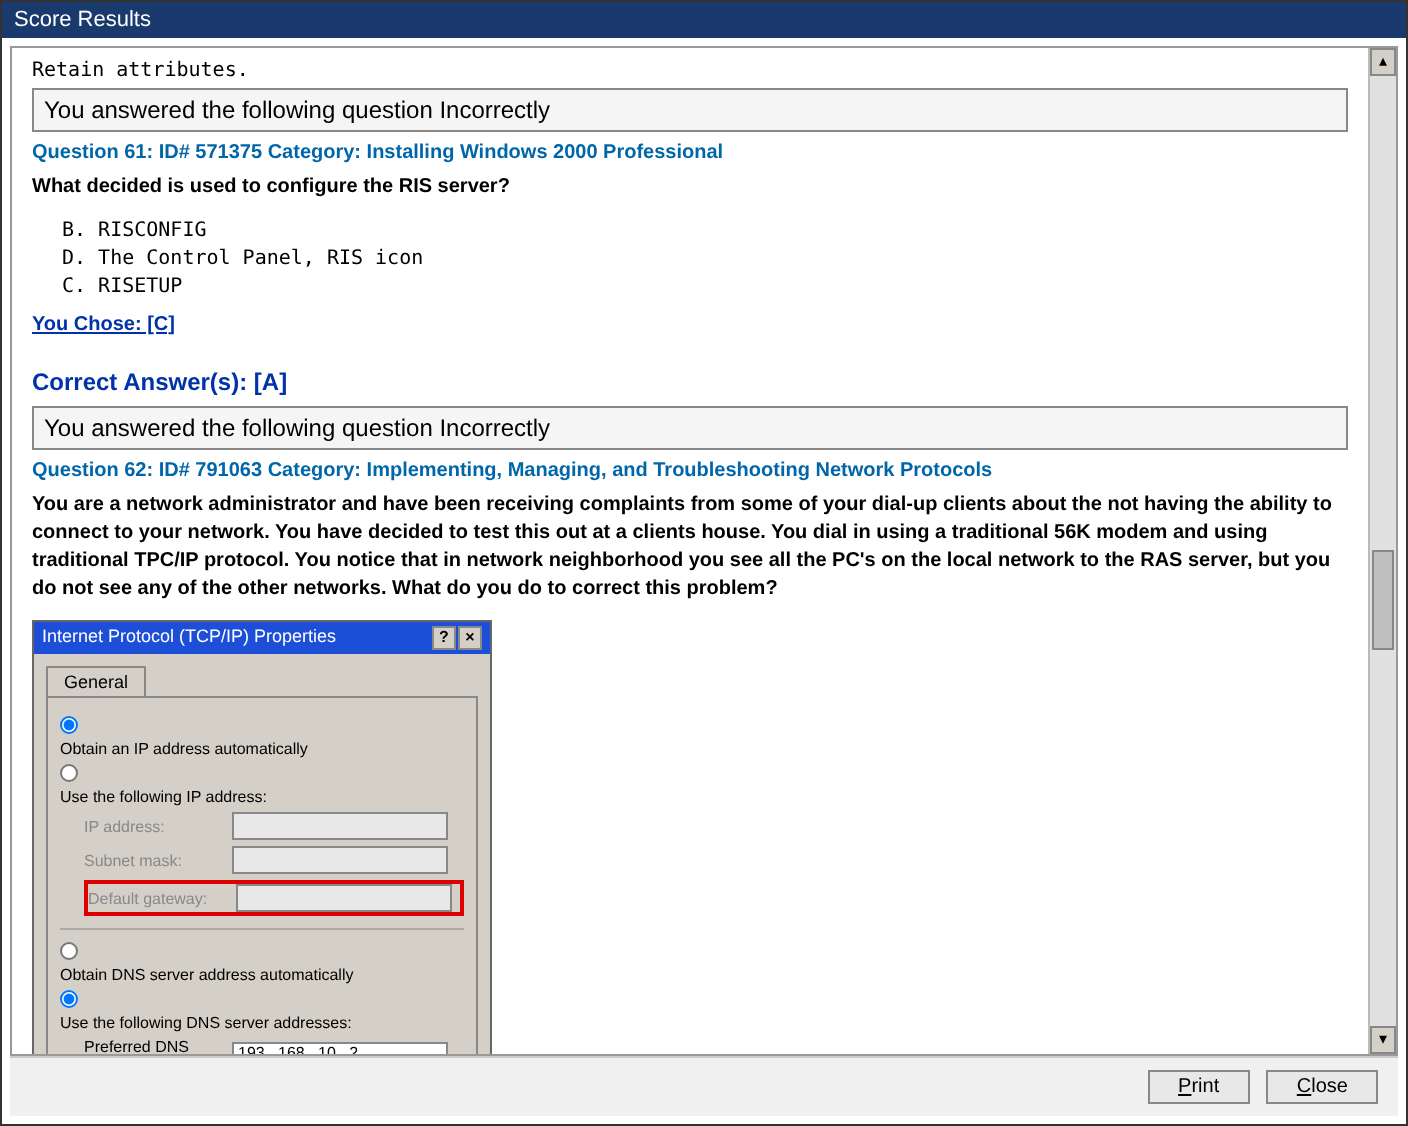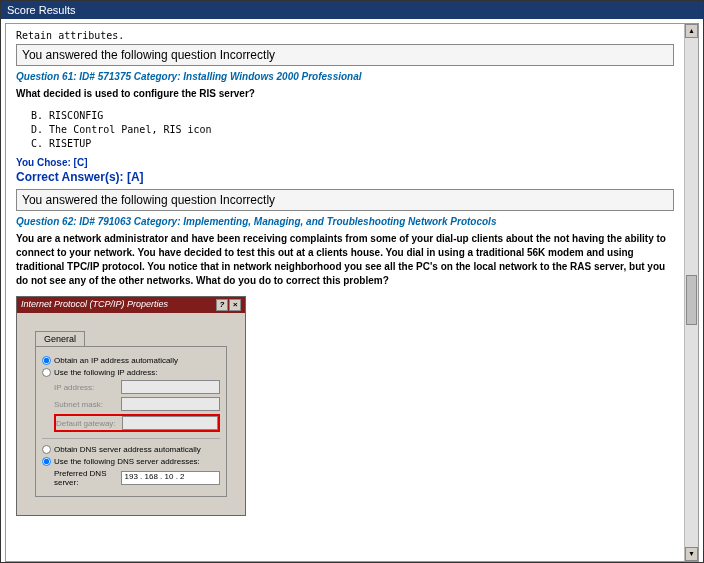--- a/index.html
+++ b/index.html
@@ -5,35 +5,35 @@
 * { box-sizing: border-box; margin: 0; padding: 0; }
 body { font-family: Verdana, Arial, sans-serif; font-size: 10px; background: #fff; }
 .window { width: 704px; height: 563px; border: 1px solid #333; position: relative; display: flex; flex-direction: column; }
 .titlebar { background: #1a3a6e; color: #fff; font-weight: normal; padding: 3px 6px; font-size: 11px; }
 .content-area { flex: 1; position: relative; overflow: hidden; background: #fff; border: 1px solid #999; margin: 4px 4px 0 4px; }
 .scroll-content { position: absolute; top: 0; left: 0; right: 14px; bottom: 0; overflow: hidden; padding: 6px 10px; }
 .scrollbar { position: absolute; right: 0; top: 0; bottom: 0; width: 14px; background: #e0e0e0; border-left: 1px solid #bbb; }
 .scroll-thumb { background: #c0c0c0; border: 1px solid #888; margin: 1px; height: 50px; position: absolute; top: 250px; left: 0; right: 0; }
 .scroll-btn { height: 14px; background: #d4d0c8; border: 1px solid #888; font-size: 8px; text-align: center; line-height: 12px; }
 .answer-banner { border: 1px solid #888; background: #f5f5f5; padding: 3px 5px; font-size: 12px; margin: 3px 0 5px 0; }
-.question-header { color: #0066aa; font-style: italic; font-weight: bold; font-size: 10px; margin: 5px 0; }
+.question-header { color: #0066aa; font-weight: bold; font-size: 10px; margin: 5px 0; }
 .question-text { font-weight: bold; font-size: 10px; margin: 5px 0 8px 0; line-height: 1.4; }
 .option { font-family: monospace; font-size: 10px; margin-left: 15px; line-height: 1.4; }
-.you-chose { color: #0033aa; font-weight: bold; font-size: 10px; margin: 6px 0 2px 0; }
+.you-chose { color: #0033aa; font-weight: bold; font-size: 10px; margin: 6px 0 16px 0; text-decoration: underline; }
 .correct-ans { color: #0033aa; font-weight: bold; font-size: 12px; margin: 2px 0 5px 0; }
 .retain { font-family: monospace; font-size: 10px; margin-bottom: 2px; }
 .dialog-img { width: 230px; border: 1px solid #666; margin: 8px 0; background: #d4d0c8; font-size: 9px; }
-.dialog-title { background: #7f1d1d; color: #fff; padding: 2px 4px; font-size: 9px; display: flex; justify-content: space-between; font-style: italic; }
+.dialog-title { background: #1d4ed8; color: #fff; padding: 2px 4px; font-size: 9px; display: flex; justify-content: space-between; }
 .dialog-title-btns { display: flex; gap: 1px; }
 .dialog-title-btn { width: 12px; height: 12px; background: #d4d0c8; border: 1px solid #888; font-size: 8px; line-height: 9px; text-align: center; color: #000; font-weight: bold; }
-.dialog-body { padding: 18px; }
+.dialog-body { padding: 6px; }
 .tab { display: inline-block; background: #d4d0c8; border: 1px solid #888; border-bottom: none; padding: 2px 8px; font-size: 9px; }
 .tab-content { border: 1px solid #888; padding: 6px; background: #d4d0c8; }
 .dialog-desc { font-size: 8px; line-height: 1.2; margin-bottom: 6px; }
-.radio-row { display: flex; align-items: flex-end; gap: 3px; font-size: 8px; margin: 3px 0; }
+.radio-row { display: flex; align-items: flex-start; gap: 3px; font-size: 8px; margin: 3px 0; flex-direction: column; }
 .radio-row input { width: 9px; height: 9px; }
 .field-row { display: flex; align-items: center; margin: 3px 0 3px 12px; gap: 4px; }
 .field-label { font-size: 8px; width: 70px; color: #888; }
 .field-input { border: 1px solid #888; background: #fff; height: 14px; width: 108px; font-size: 8px; padding: 0 2px; display: inline-block; }
 .field-input.disabled { background: #e8e8e8; }
 .red-box { border: 2px solid #d00; }
 .divider { border-top: 1px solid #aaa; margin: 6px 0; }
 .bottom-bar { padding: 6px 10px; text-align: right; background: #f0f0f0; border-top: 1px solid #ccc; margin: 0 4px 4px 4px; }
 .bottom-btn { border: 1px solid #888; background: #e8e8e8; padding: 2px 14px; font-size: 10px; margin-left: 6px; cursor: pointer; }
 .under-letter { text-decoration: underline; }
@@ -120,13 +120,17 @@
 
     </div>
 
     <div class="scrollbar">
       <div class="scroll-btn">▴</div>
       <div class="scroll-thumb"></div>
       <div class="scroll-btn" style="position:absolute;bottom:0;left:0;right:0">▾</div>
     </div>
   </div>
 
+  <div class="bottom-bar">
+    <button class="bottom-btn"><span class="under-letter">P</span><span>rint</span></button>
+    <button class="bottom-btn"><span class="under-letter">C</span><span>lose</span></button>
+  </div>
 </div>
 
 </body></html>

